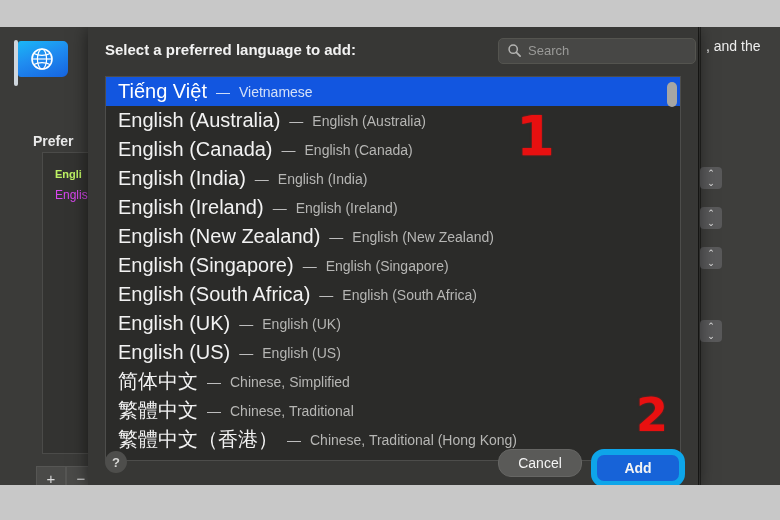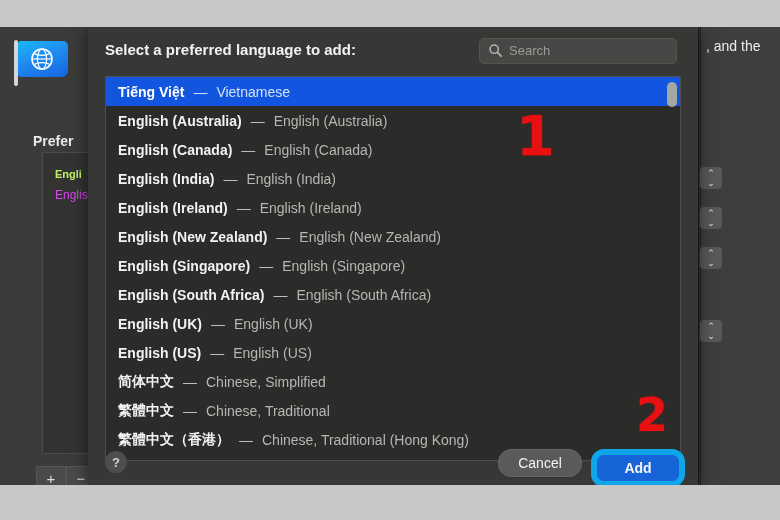--- a/index.html
+++ b/index.html
@@ -193,21 +193,21 @@
     position: absolute;
     left: 17px;
     top: 14px;
     font-size: 15px;
     font-weight: bold;
     color: #f2f2f2;
     white-space: nowrap;
   }
   .search-box {
     position: absolute;
-    left: 391px;
+    left: 410px;
     top: 11px;
     width: 196px;
     height: 24px;
     background: #474745;
     border: 1px solid #54544f;
     border-radius: 5px;
   }
   .search-icon {
     position: absolute;
     left: 8px;
@@ -246,22 +246,22 @@
     display: flex;
     align-items: center;
     padding-left: 12px;
     box-sizing: border-box;
     white-space: nowrap;
   }
   .lang-row.selected {
     background: #1256e0;
   }
   .lang-native {
-    font-size: 14px;
-    font-weight: bold;
+    font-size: 20px;
+    font-weight: normal;
     color: #f2f2f2;
   }
   .lang-dash {
     font-size: 14px;
     color: #bdbdbd;
     margin: 0 9px;
   }
   .lang-english {
     font-size: 14px;
     color: #b6b6b4;

